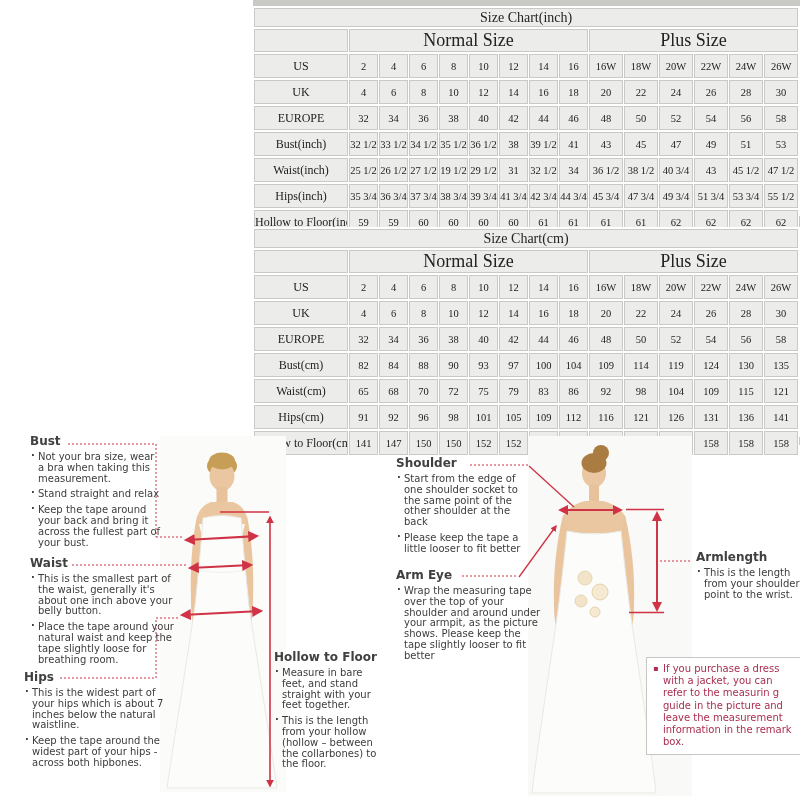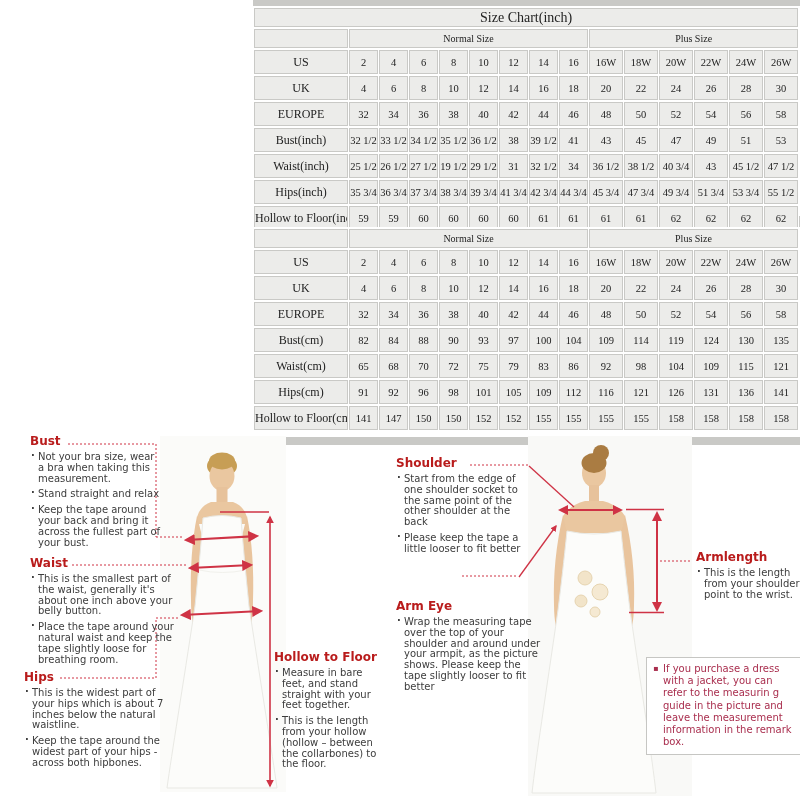--- a/index.html
+++ b/index.html
@@ -14,28 +14,28 @@
 
   
   table.size{position:absolute;left:253px;width:545px;table-layout:fixed;
     border-collapse:separate;border-spacing:1px 2px;background:#fff;
     font-family:"Liberation Serif","DejaVu Serif",serif;color:#222;}
   #table-inch{top:6px;}
   #table-cm{top:227px;}
   table.size td{background:#ececе9;background:#ececea;border:1px solid #c9c9c6;
     text-align:center;padding:0;box-sizing:border-box;overflow:hidden;}
   td.t-title{font-size:14px;height:19px;}
-  td.t-group{font-size:10px;height:16px;}
+  td.t-group{font-size:18px;height:16px;}
   td.t-corner{height:19px;}
   td.t-label{font-size:12px;height:24px;white-space:nowrap;}
   td.t-val{font-size:10.5px;height:20px;white-space:nowrap;}
 
   
   .gsec{position:absolute;z-index:3;}
-  .gtitle{color:#b91c1c;font-weight:bold;font-size:12px;font-family:"DejaVu Sans",sans-serif;}
+  .gtitle{color:#404040;font-weight:bold;font-size:12px;font-family:"DejaVu Sans",sans-serif;}
   .gul{list-style:none;margin:4px 0 0 0;padding:0;font-size:10px;line-height:1.08;
        color:#3c3c3c;}
   .gul li{position:relative;padding-left:8px;margin-bottom:5px;}
   .gul li::before{content:"·";position:absolute;left:1px;top:-1px;font-weight:bold;color:#3c3c3c;}
 
   .note{position:absolute;left:646px;top:657px;width:146px;z-index:3;
         border:1px solid #c6c6c3;background:#fff;padding:5px 4px 6px 6px;
         color:#a92e4e;font-size:10px;line-height:1.22;}
   .note-item{position:relative;padding-left:10px;}
   .note-item::before{content:"▪";position:absolute;left:0;top:1px;font-size:8px;color:#a92e4e;}
@@ -212,20 +212,23 @@
         <col style="width: 29px;">
         <col style="width: 29px;">
         <col style="width: 34px;">
         <col style="width: 34px;">
         <col style="width: 34px;">
         <col style="width: 34px;">
         <col style="width: 34px;">
         <col style="width: 34px;">
       </colgroup>
       <tbody>
+        <tr>
+          <td colspan="15" class="t-title">Size Chart(cm)</td>
+        </tr>
         <tr>
           <td class="t-corner"></td>
           <td colspan="8" class="t-group">Normal Size</td>
           <td colspan="6" class="t-group">Plus Size</td>
         </tr>
         <tr>
           <td class="t-label">US</td>
           <td class="t-val">2</td>
           <td class="t-val">4</td>
           <td class="t-val">6</td>
@@ -449,21 +452,21 @@
   </div>
 
   <div class="gsec" style="left:396px;top:456px;width:140px;">
     <div class="gtitle">Shoulder</div>
     <ul class="gul">
         <li>Start from the edge of one shoulder socket to the same point of the other shoulder at the back</li>
         <li>Please keep the tape a little looser to fit better</li>
       </ul>
   </div>
 
-  <div class="gsec" style="left:396px;top:568px;width:146px;margin-top:31px;">
+  <div class="gsec" style="left:396px;top:568px;width:146px;">
     <div class="gtitle">Arm Eye</div>
     <ul class="gul">
         <li>Wrap the measuring tape over the top of your shoulder and around under your armpit, as the picture shows. Please keep the tape slightly looser to fit better</li>
       </ul>
   </div>
 
   <div class="gsec" style="left:696px;top:550px;width:104px;">
     <div class="gtitle">Armlength</div>
     <ul class="gul">
         <li>This is the length from your shoulder point to the wrist.</li>

